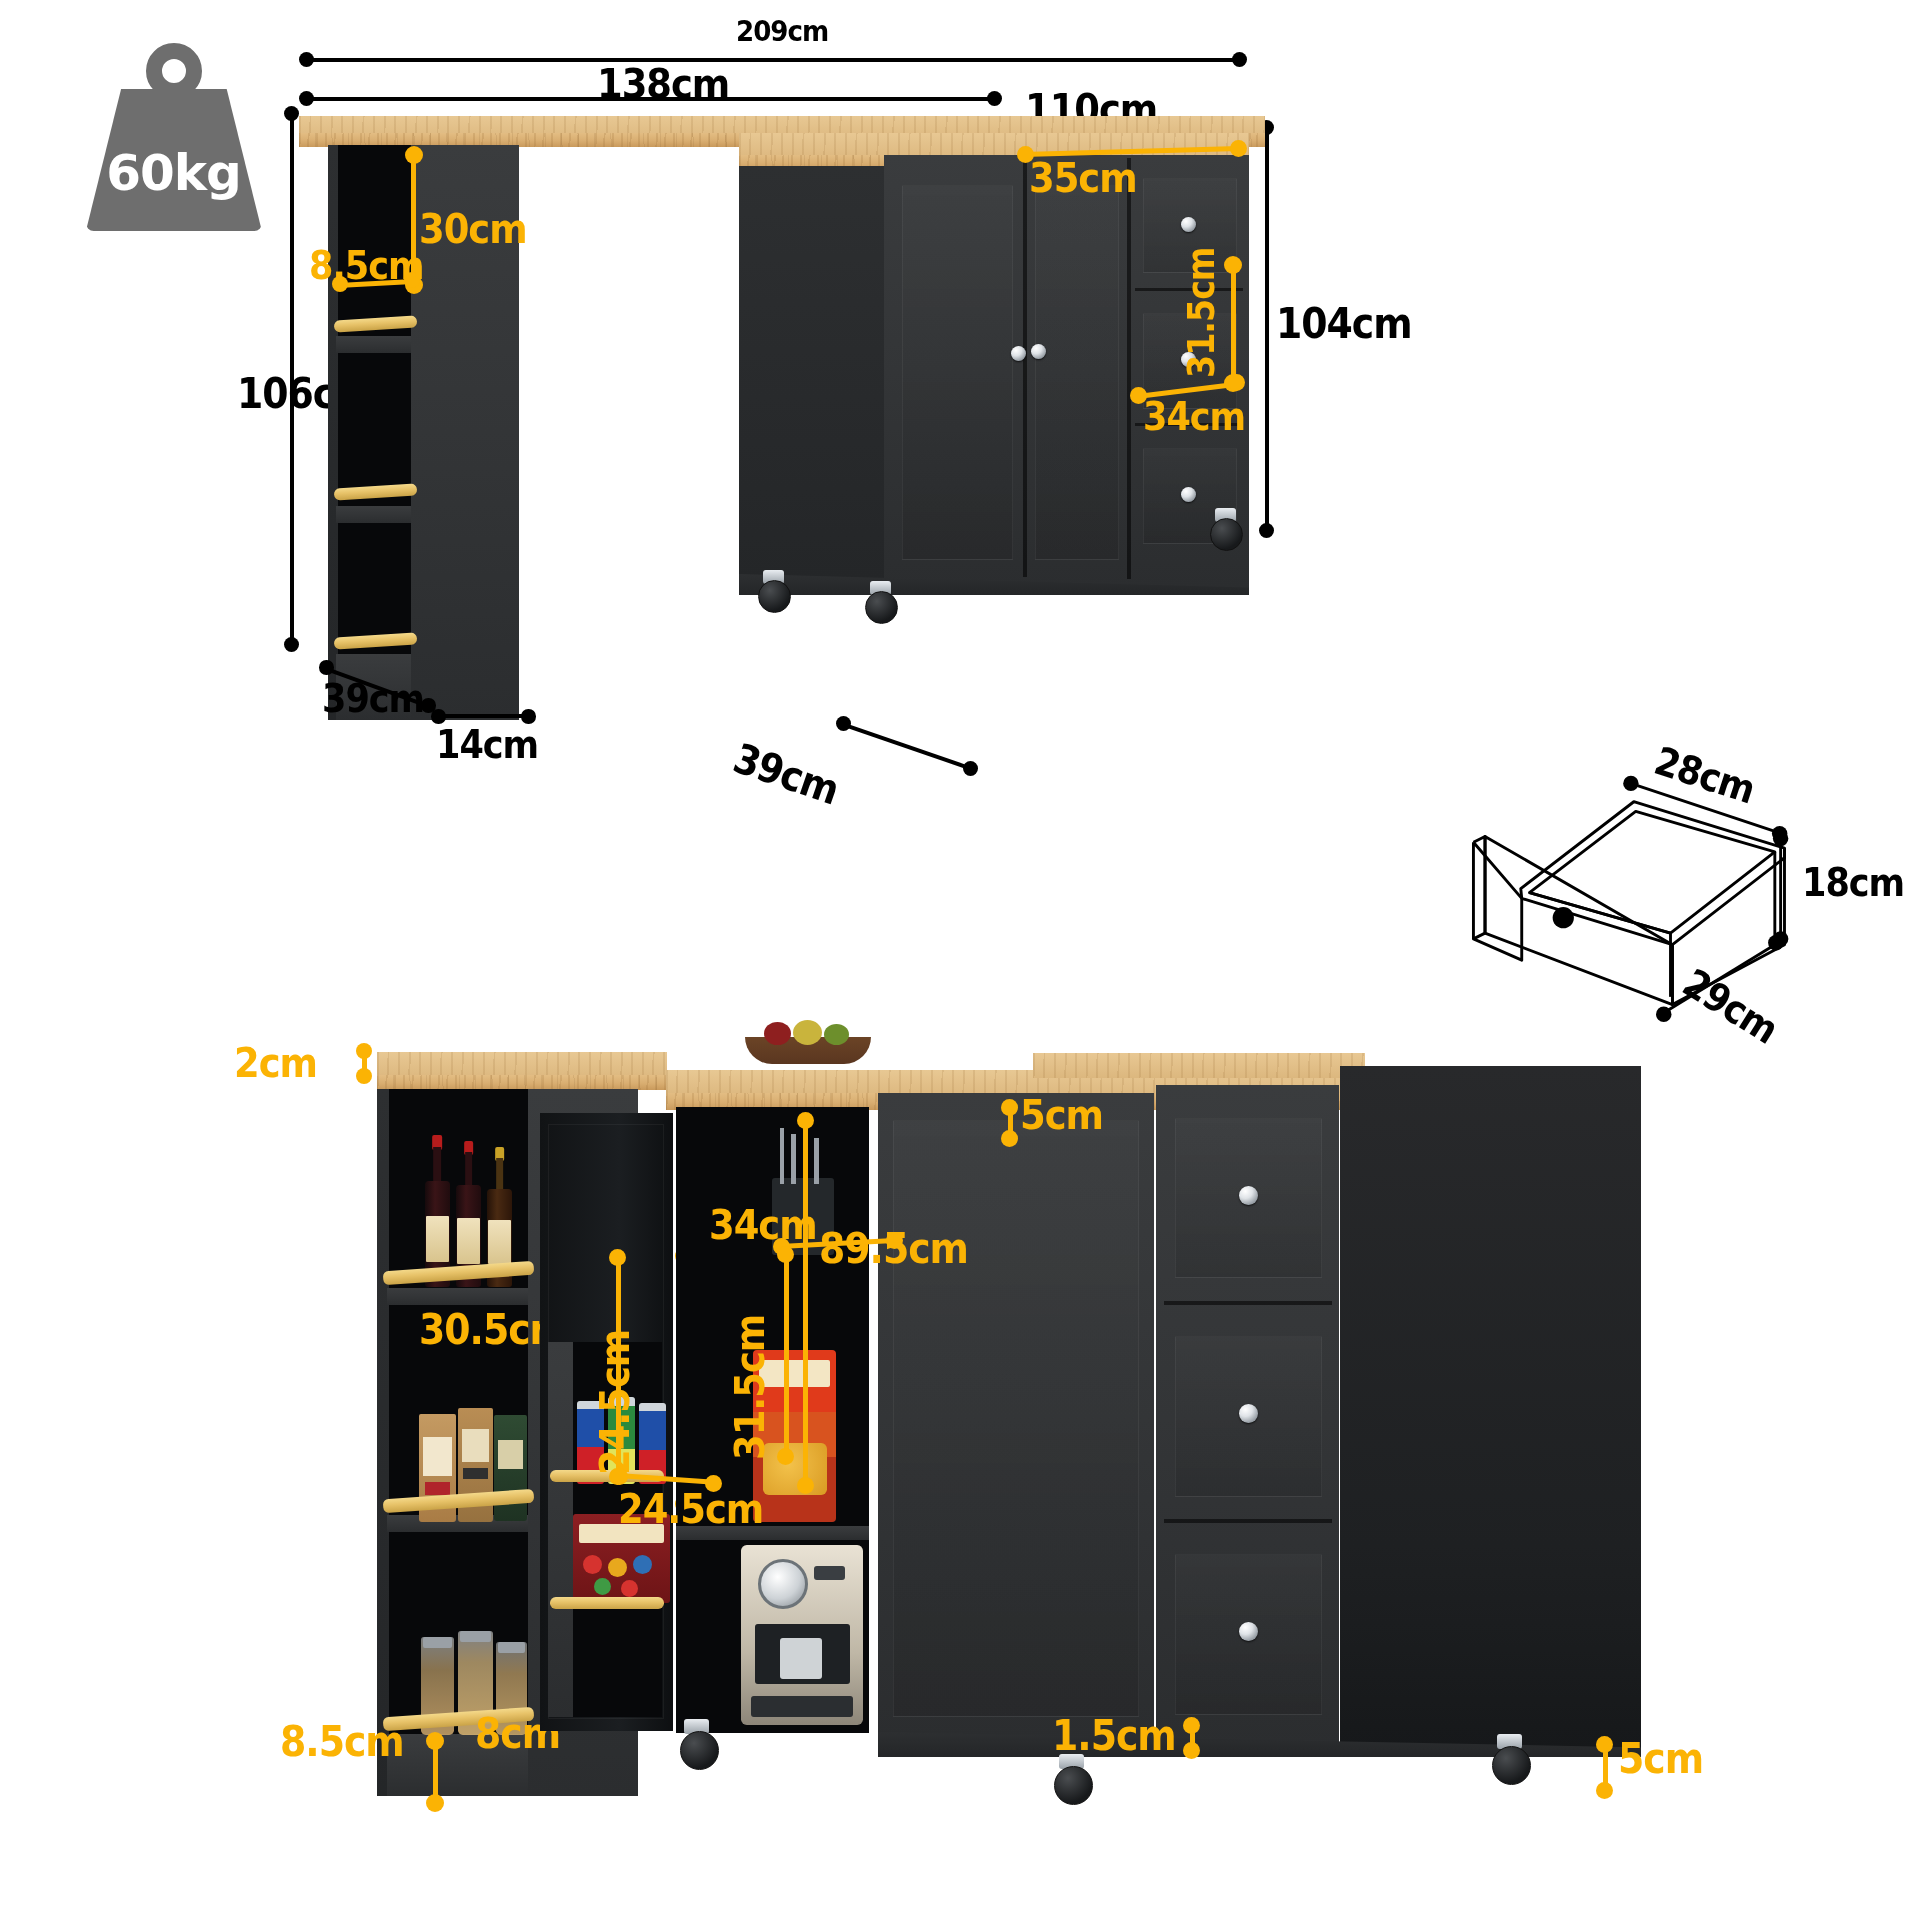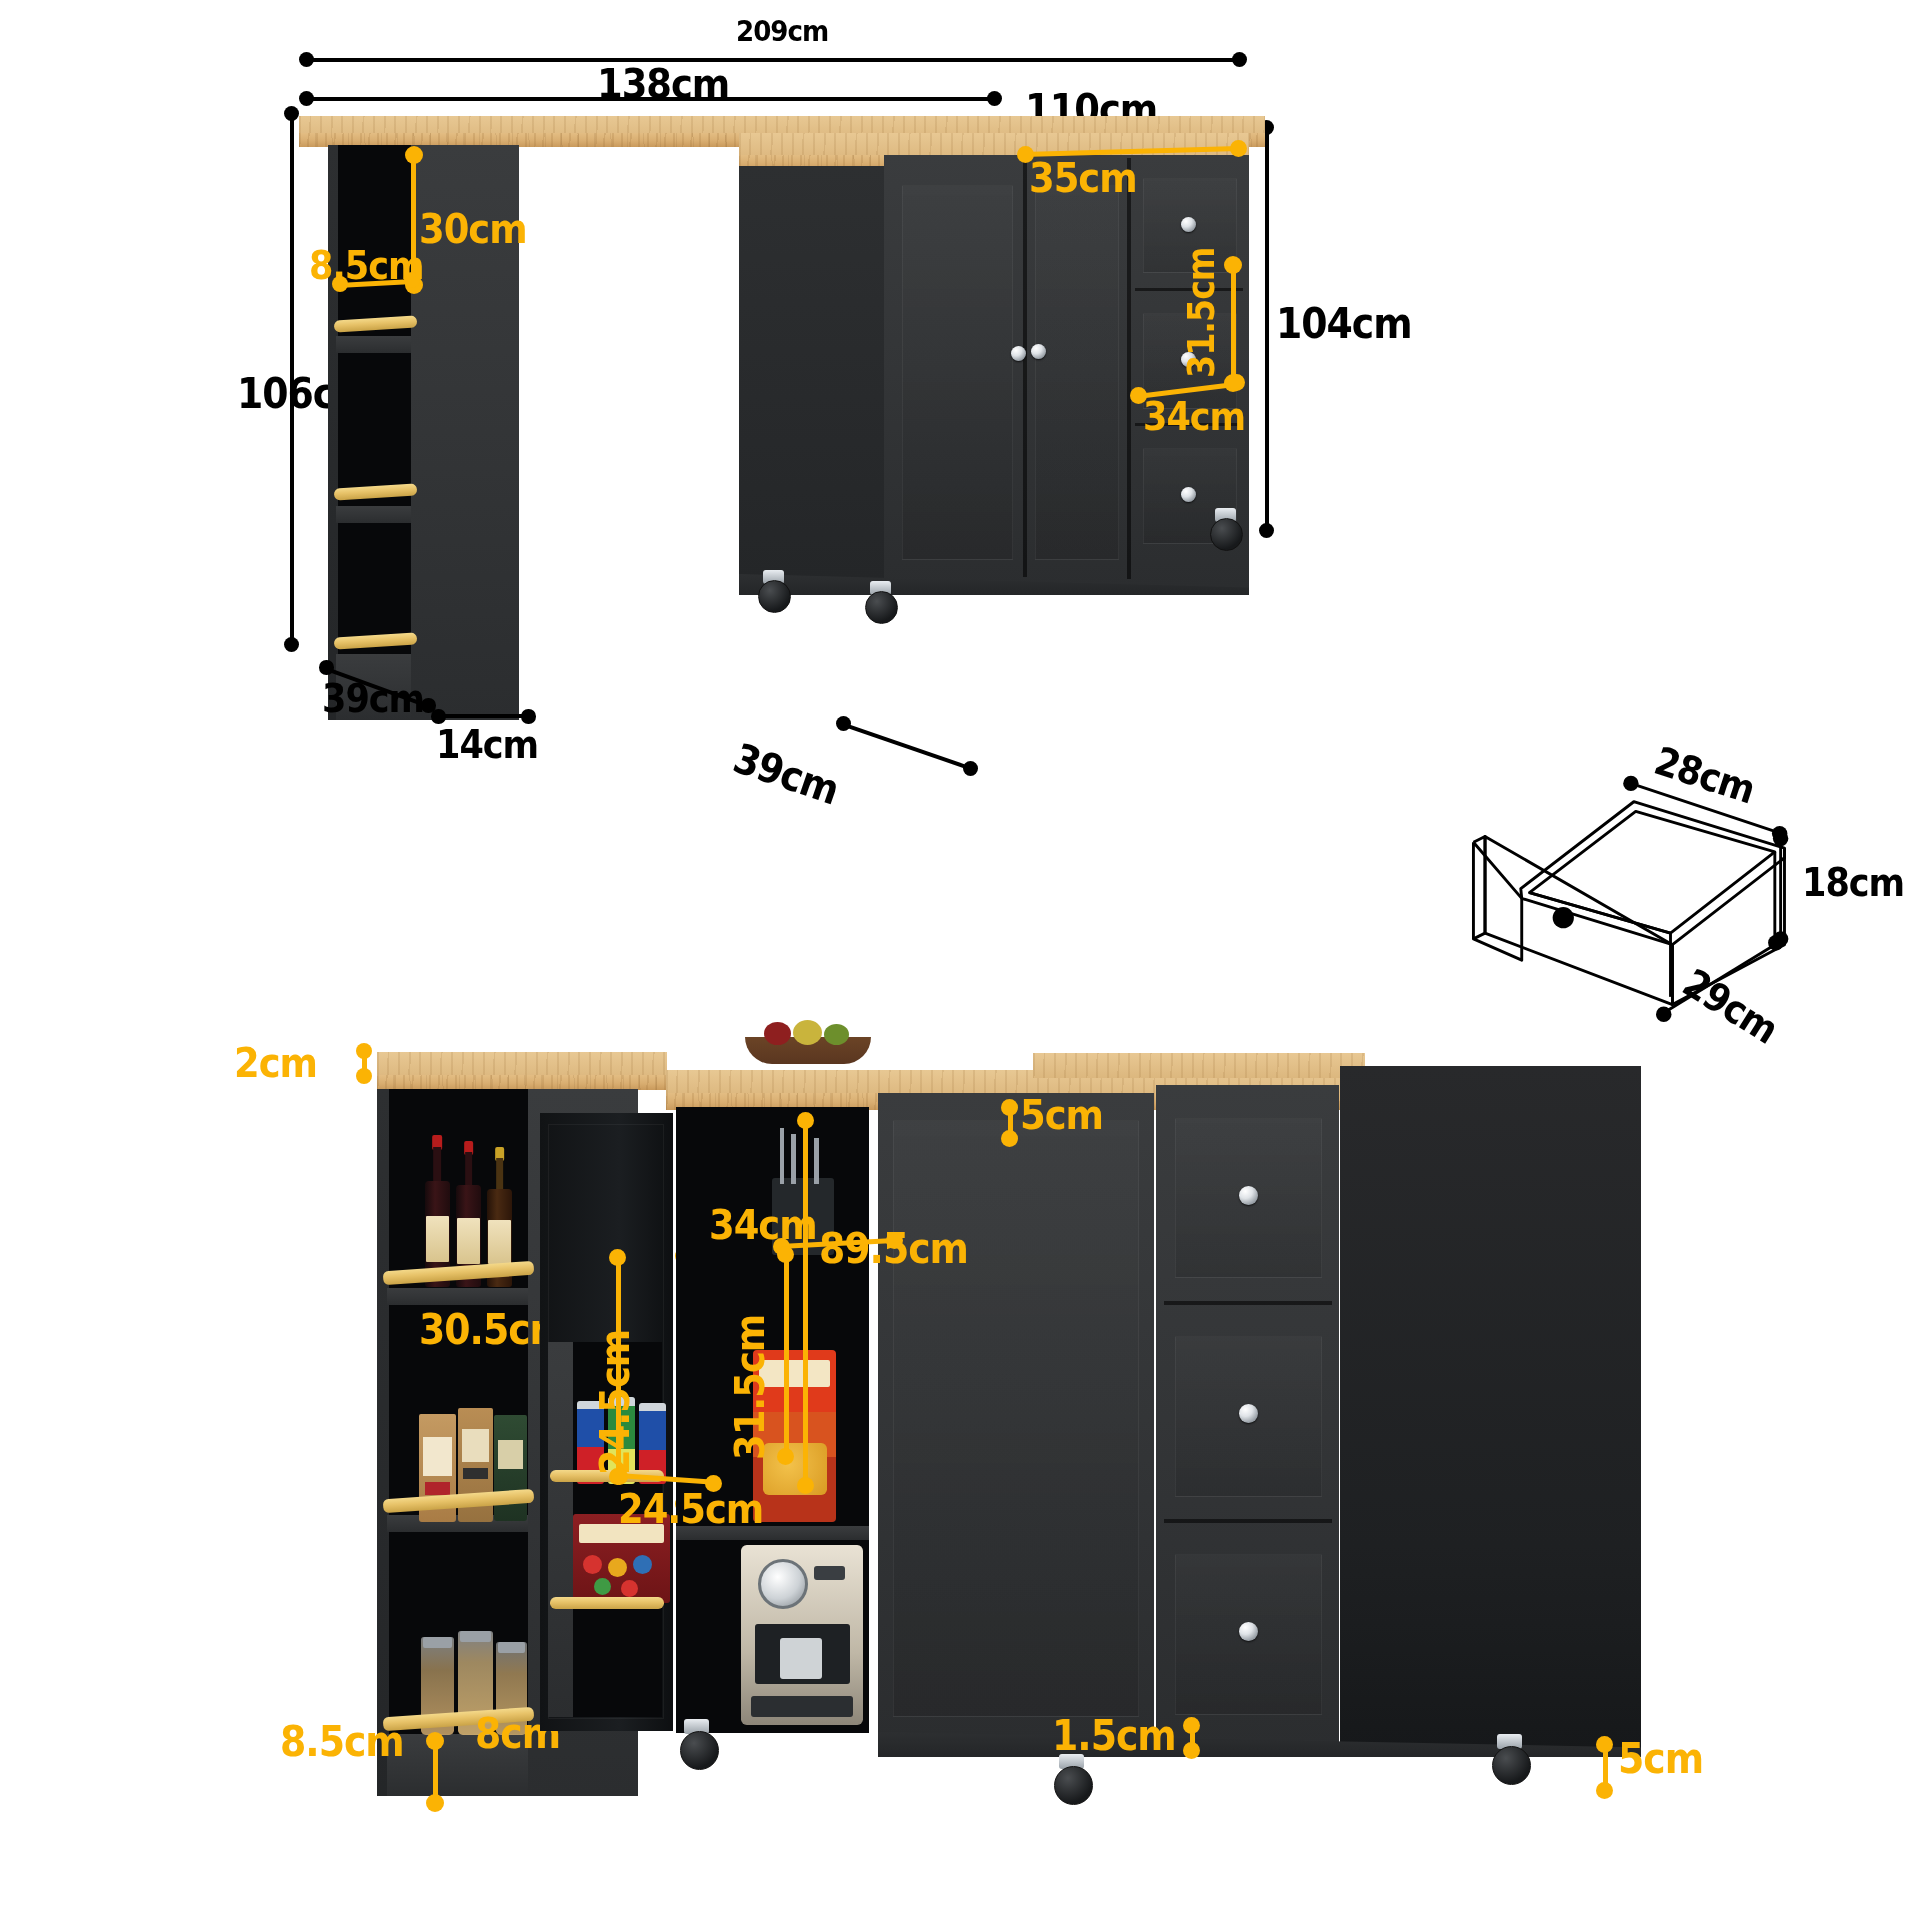--- a/index.html
+++ b/index.html
@@ -69,20 +69,25 @@
         background:linear-gradient(180deg,#f0e2bd,#d9c48d);}
   .can{position:absolute;border-radius:2.9px;}
   .bag{position:absolute;border-radius:1.9px 1.9px 2.9px 2.9px;}
   .jar{position:absolute;border-radius:2.9px 2.9px 4.8px 4.8px;}
 </style>
 </head>
 <body>
 
 <div class="stage">
 
+  <div class="wbadge">
+    <div class="ring"></div>
+    <div class="body"></div>
+    <div class="txt">60kg</div>
+  </div>
 
   <div class="lineB" style="left:305px;top:58px;width:935px;height:3.9px;"></div>
   <div class="dotB" style="left:299px;top:52px;width:15.4px;height:15.4px;"></div>
   <div class="dotB" style="left:1232px;top:52px;width:15.4px;height:15.4px;"></div>
   <div class="dimB" style="left:736px;top:13.5px;font-size:29px;">209cm</div>
 
   <div class="lineB" style="left:305px;top:97px;width:689px;height:3.9px;"></div>
   <div class="dotB" style="left:299px;top:91px;width:15.4px;height:15.4px;"></div>
   <div class="dotB" style="left:987px;top:91px;width:15.4px;height:15.4px;"></div>
   <div class="dimB" style="left:597px;top:60px;font-size:41px;">138cm</div>

